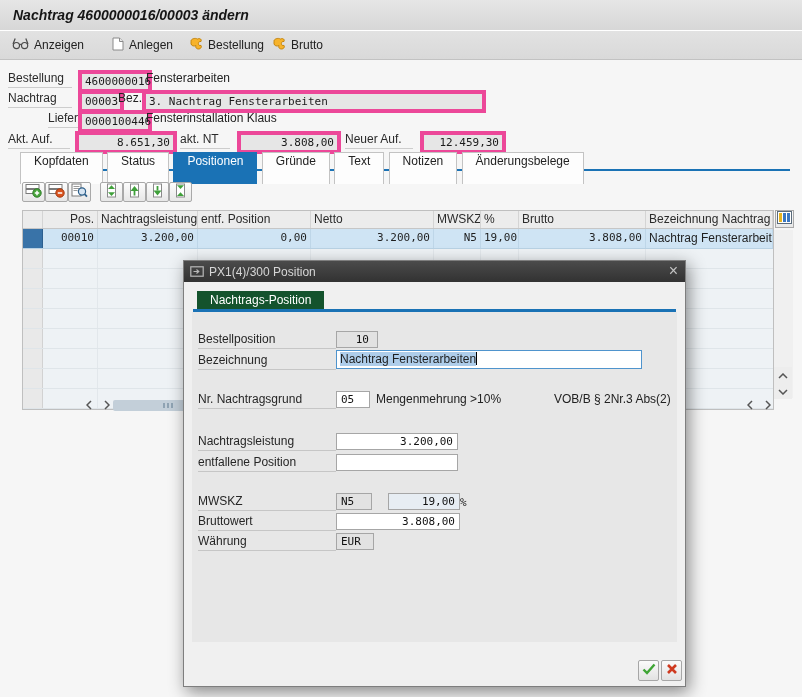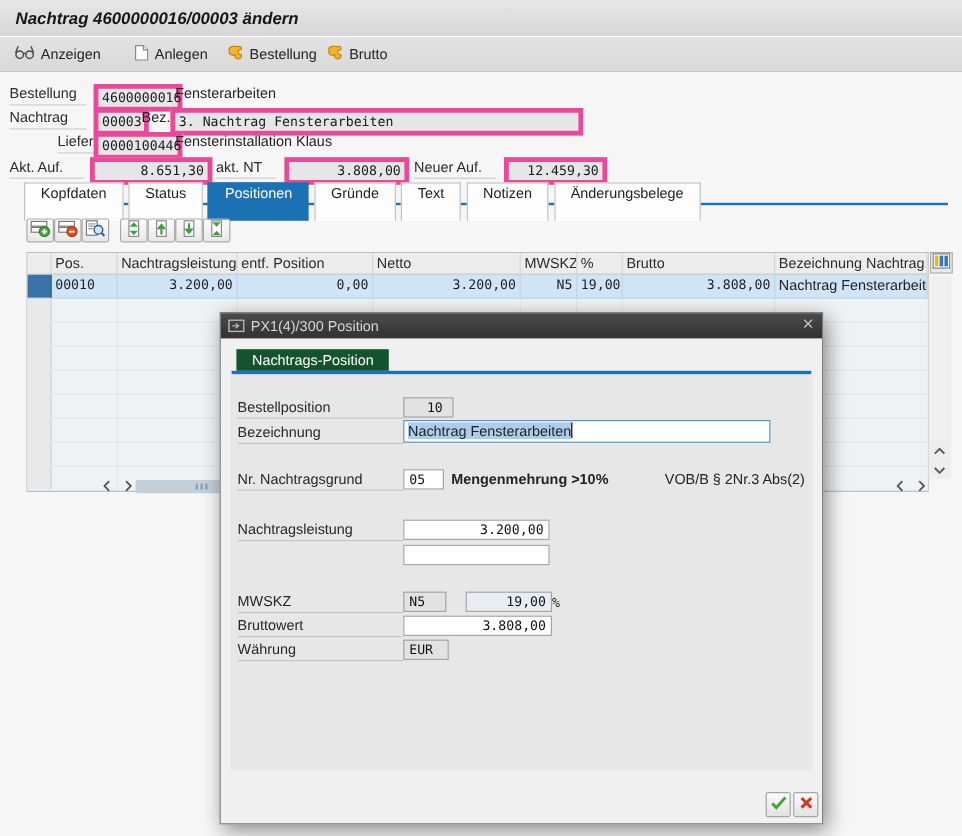--- a/index.html
+++ b/index.html
@@ -43,21 +43,21 @@
   .tbl-toolbar{position:absolute; left:22px; top:182px; width:400px; height:21px;}
 
   
   .tbl{position:absolute; left:22px; top:210px; width:750px; border:1px solid #bfbfbf;
     background:#fff; box-sizing:content-box;}
   .trow{display:flex; height:19px;}
   .trow.hdr{height:17px; background:#ececec; border-bottom:1px solid #c6c6c6;}
   .cell{box-sizing:border-box; padding:0 3px; overflow:hidden; white-space:nowrap;
     border-right:1px solid #e2e7eb; line-height:18px;}
   .trow.hdr .cell{border-right:1px solid #d4d4d4; line-height:16px; color:#2b2b2b;}
-  .c0{width:20px; padding:0;} .c1{width:55px;} .c2{width:100px;} .c3{width:113px;}
+  .c0{width:20px; padding:0;} .c1{width:55px;text-align:right;} .c2{width:100px;} .c3{width:113px;}
   .c4{width:123px;} .c5{width:47px;} .c6{width:38px;} .c7{width:127px;} .c8{width:127px; border-right:none;}
   .num{text-align:right;}
   .trow.sel{background:#cfe4f4; border-bottom:1px solid #b9d2e4;}
   .trow.sel .cell{border-right:1px solid #bed6e8; line-height:18px;}
   .trow.sel .c0{background:#3973a8; border-right:1px solid #2c5f8f;}
   .trow.empty{background:#eef2f5; border-bottom:1px solid #dfe5e9;}
   .trow.empty .c0{background:#e9e9e9; border-right:1px solid #d2d2d2;}
 
   
   .vscroll{position:absolute; left:774px; top:210px; width:19px; height:190px; background:#f0f0f0;}
@@ -428,30 +428,31 @@
         <span class="fc tr"></span>
         <span class="fc bl"></span>
         <span class="fc br"></span>
         <span class="seltext">Nachtrag Fensterarbeiten</span><span class="caret"></span>
       </div>
     </div>
 
     <div class="drow" style="top:130px;">
       <div class="dlabel">Nr. Nachtragsgrund</div>
       <div class="dfield mono" style="left:152px; top:0; width:24px;">05</div>
-      <div class="dtext" style="left:192px; top:0;font-weight:bold;">Mengenmehrung &gt;10%</div>
+      <div class="dtext" style="left:192px; top:0;">Mengenmehrung &gt;10%</div>
       <div class="dtext" style="left:370px; top:0;">VOB/B § 2Nr.3 Abs(2)</div>
     </div>
 
     <div class="drow" style="top:172px;">
       <div class="dlabel">Nachtragsleistung</div>
       <div class="dfield mono num" style="left:152px; top:0; width:112px;">3.200,00</div>
     </div>
 
     <div class="drow" style="top:193px;">
+      <div class="dlabel">entfallene Position</div>
       <div class="dfield mono num" style="left:152px; top:0; width:112px;"></div>
     </div>
 
     <div class="drow" style="top:232px;">
       <div class="dlabel">MWSKZ</div>
       <div class="dfield ro mono" style="left:152px; top:0; width:26px;">N5</div>
       <div class="dfield ro2 mono num" style="left:204px; top:0; width:62px;">19,00</div>
       <div class="dtext mono" style="left:276px; top:1px;">%</div>
     </div>
 

